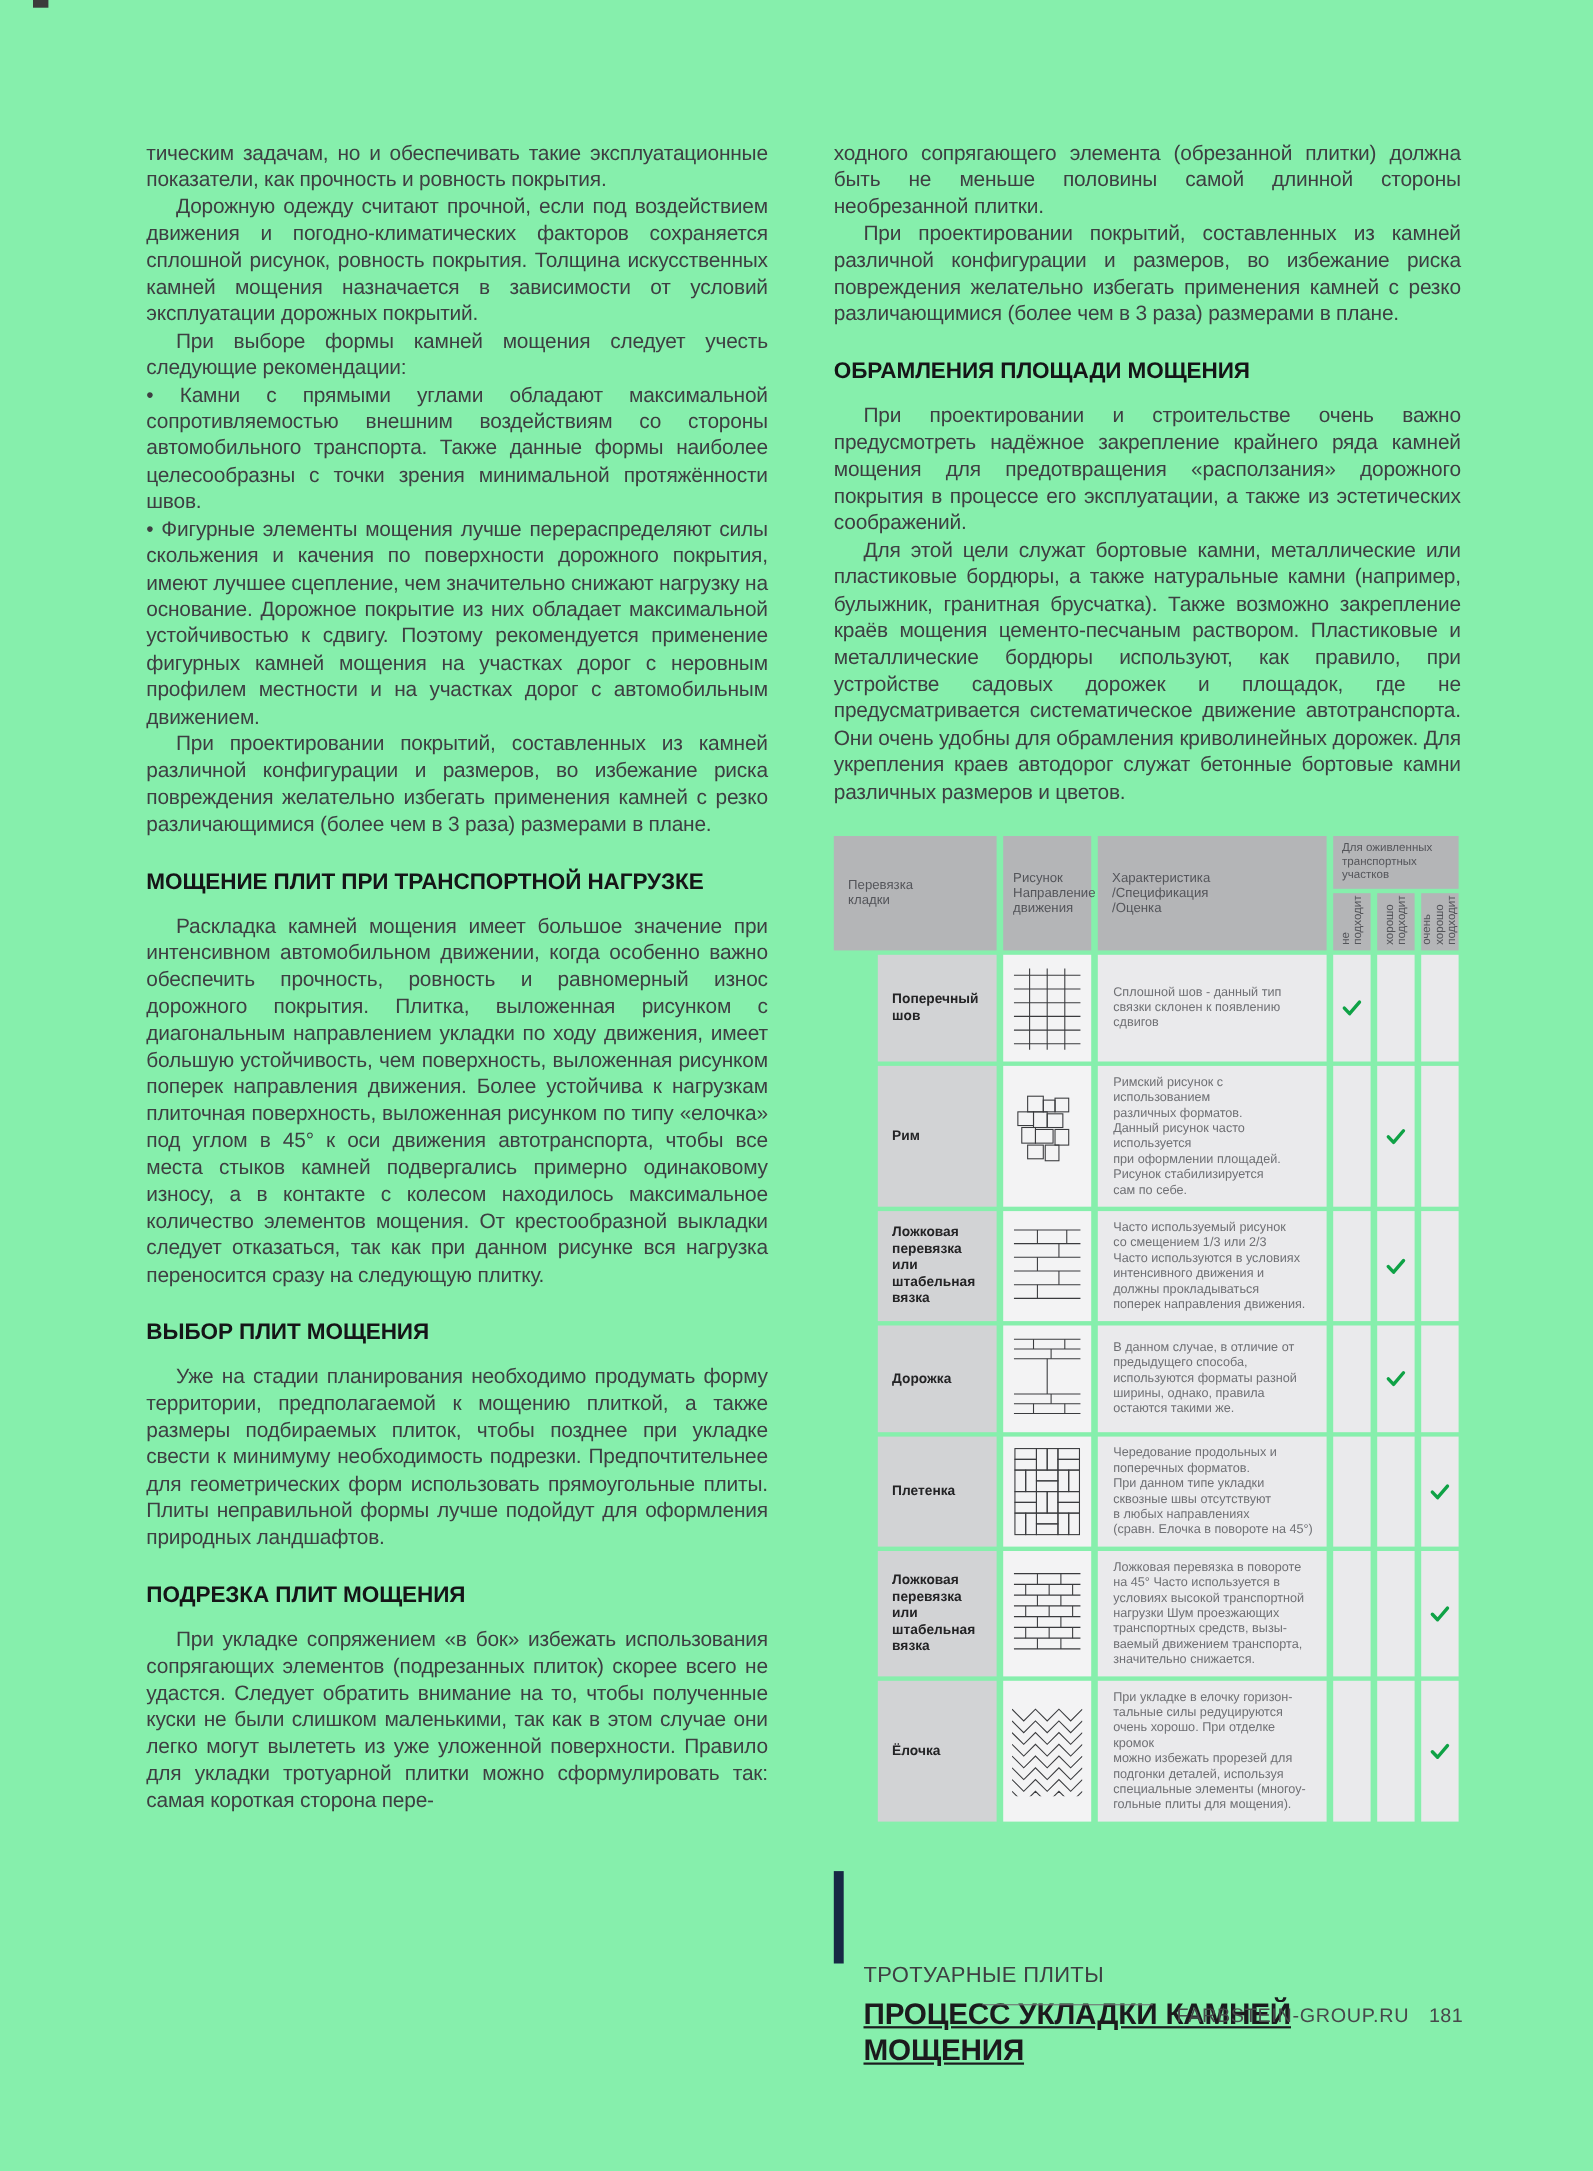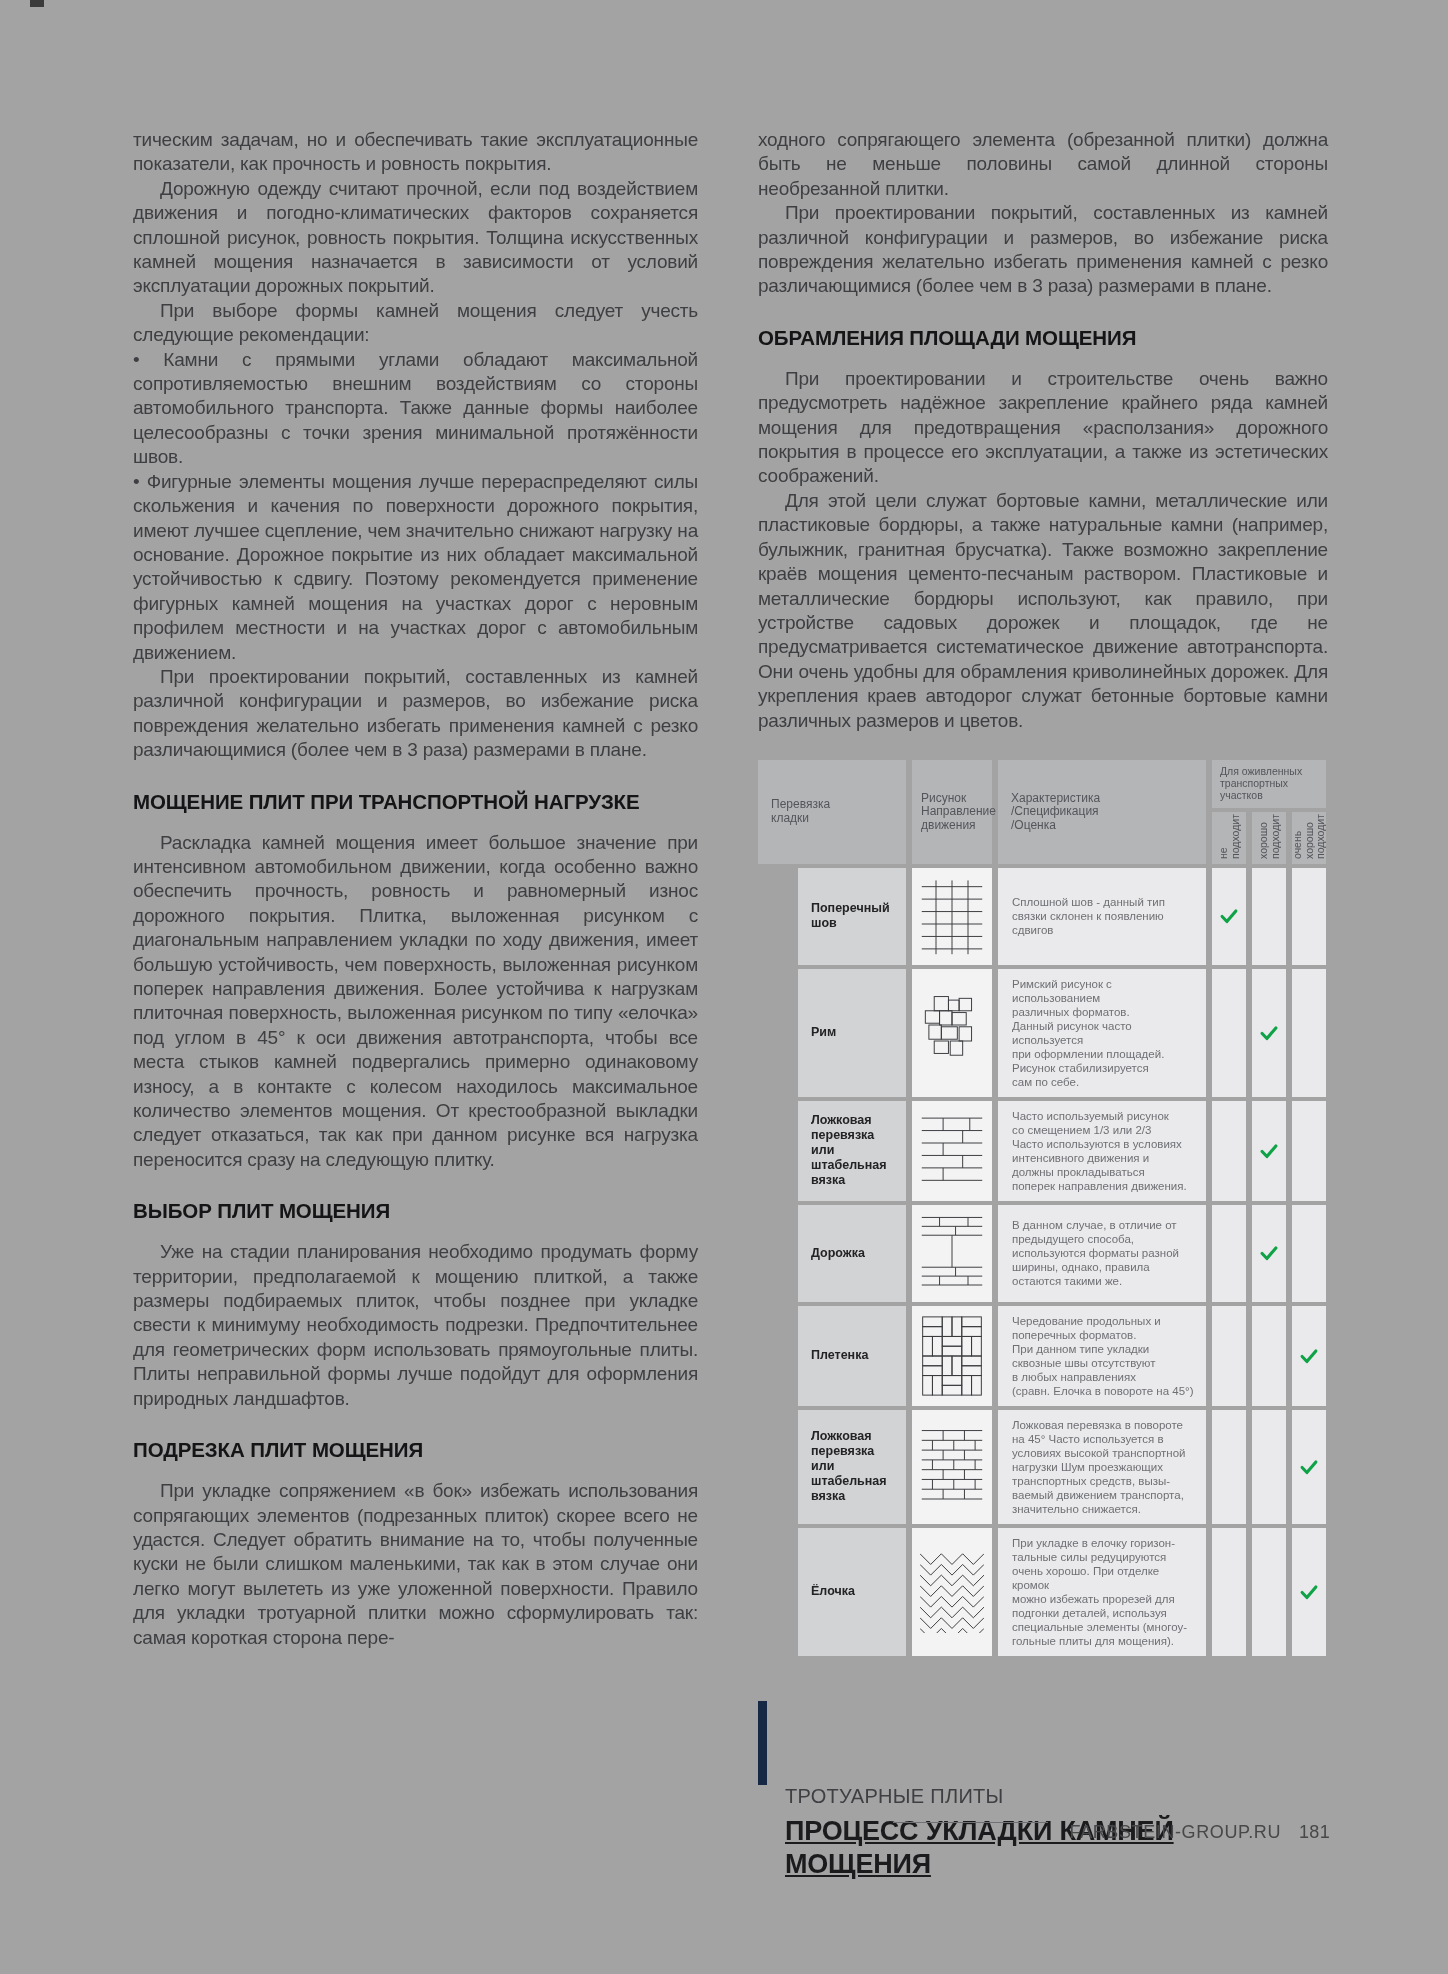--- a/index.html
+++ b/index.html
@@ -1,16 +1,16 @@
 <!DOCTYPE html>
 <html><head>
 <meta charset="utf-8">
 <style>
   html,body{margin:0;padding:0;background:#e9e9e9;}
-  .page{position:relative;width:1448px;height:1974px;background:#a3a3a3;overflow:hidden;
+  .page{position:relative;width:1448px;height:1974px;background:#86efac;overflow:hidden;
         font-family:"Liberation Sans","DejaVu Sans",sans-serif;}
   .print-mark{position:absolute;left:30px;top:0;width:14px;height:7px;background:#3b3b3b;}
 
   .col-left{position:absolute;left:133px;top:128px;width:565px;}
   .col-right{position:absolute;left:758px;top:128px;width:570px;}
 
   p.body{font-size:19px;line-height:24.4px;letter-spacing:-0.2px;color:#3e3f42;
          text-align:justify;margin:0;}
   p.ind{text-indent:27px;}
   .h-sect{font-size:20.5px;line-height:24px;font-weight:700;color:#151517;

